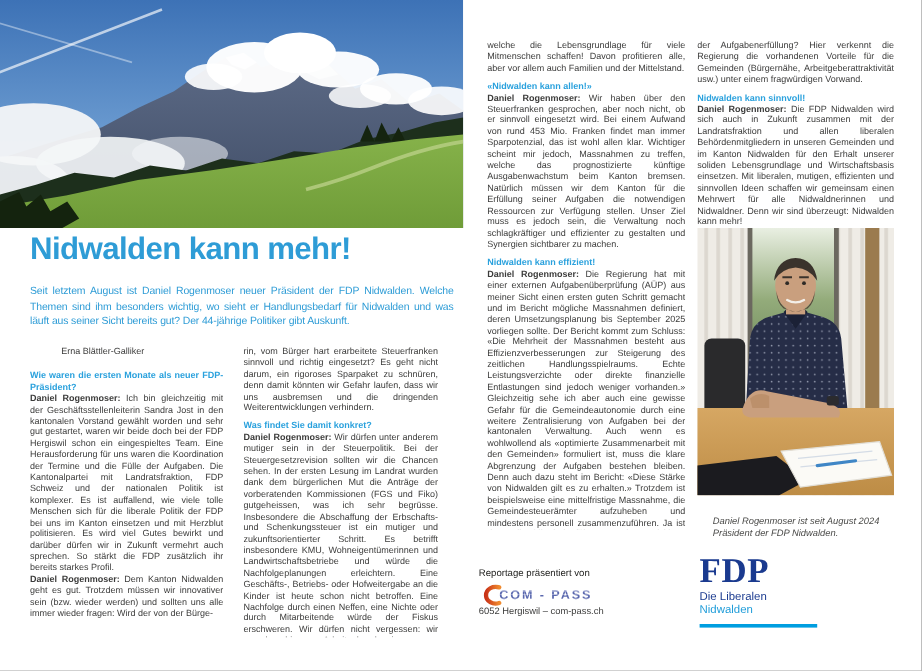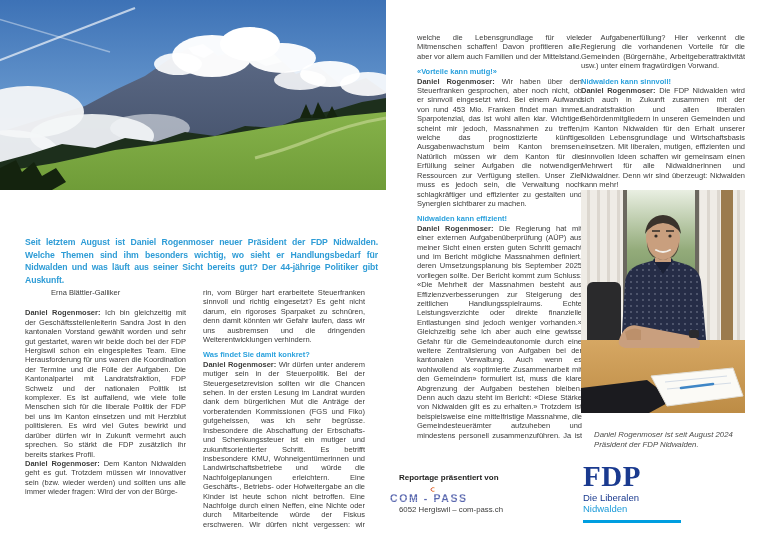--- a/index.html
+++ b/index.html
@@ -5,37 +5,37 @@
   html,body{margin:0;padding:0;background:#888;}
   .page{position:relative;width:768px;height:559px;background:#ffffff;overflow:hidden;
         font-family:"Liberation Sans",sans-serif;color:#3c3c3b;}
   
   .mountain{position:absolute;left:0;top:0;width:386px;height:190px;overflow:hidden;}
   .portrait{position:absolute;left:581px;top:190px;width:164px;height:223px;overflow:hidden;}
   
   .title{position:absolute;left:25px;top:192px;margin:0;font-size:26px;font-weight:bold;
          letter-spacing:-0.5px;color:#2e9cd6;}
   .lead{position:absolute;left:25px;top:236px;width:353px;margin:0;font-size:8.7px;
-        font-weight:bold;line-height:12.6px;letter-spacing:-0.1px;color:#2e9cd6;text-align:justify;}
+        font-weight:normal;line-height:12.6px;letter-spacing:-0.1px;color:#2e9cd6;text-align:justify;}
   
   .col{position:absolute;font-size:7.5px;line-height:9.4px;text-align:justify;overflow:hidden;}
   .c1{left:25px;top:288px;width:161px;height:243px;}
   .c2{left:203px;top:288px;width:162px;height:243px;}
-  .c3{left:417px;top:33px;width:165px;height:408px;}
+  .c3{left:406px;top:33px;width:165px;height:408px;}
   .c4{left:581px;top:33px;width:164px;height:155px;}
   .col p{margin:0;}
   .col h3{margin:6px 0 0 0;font-size:7.5px;line-height:9.4px;font-weight:bold;color:#2aa1dd;}
   .byline{margin:0 0 11px 0 !important;padding-left:26px;}
   .speaker{font-weight:bold;color:#3c3c3b;}
   
   .caption{position:absolute;left:581px;top:417px;width:164px;margin:13px;font-size:7.8px;
            line-height:10.4px;font-style:italic;color:#4b4b49;}
   
-  .presented-by{position:absolute;left:399px;top:473px;margin:0;font-size:8px;font-weight:bold;color:#1d1d1b;text-align:right;}
-  .compass-logo{position:absolute;left:399px;top:487px;height:17px;display:flex;align-items:center;flex-direction:column;}
+  .presented-by{position:absolute;left:399px;top:473px;margin:0;font-size:8px;font-weight:normal;color:#1d1d1b;text-align:right;}
+  .compass-logo{position:absolute;left:399px;top:487px;height:17px;display:flex;align-items:center;}
   .compass-text{font-size:10.5px;font-weight:bold;color:#5a68ae;letter-spacing:1.6px;margin-left:-9px;
                 background:repeating-linear-gradient(to bottom,#5a68ae 0 2px,#8e97c9 2px 3px);
                 -webkit-background-clip:text;background-clip:text;-webkit-text-fill-color:transparent;color:#5a68ae;}
   .compass-address{position:absolute;left:399px;top:505px;margin:0;font-size:7.8px;color:#3c3c3b;}
   
   .fdp{position:absolute;left:583px;top:461px;width:110px;}
   .fdp-acronym{font-family:"Liberation Serif",serif;font-weight:bold;font-size:29px;line-height:30px;
                letter-spacing:0.5px;color:#1a3a8f;}
   .fdp-line1{font-size:9.5px;font-weight:normal;line-height:11px;color:#1a3a8f;margin-top:1px;}
   .fdp-line2{font-size:9.5px;font-weight:normal;line-height:11px;color:#1e9cd9;}
@@ -85,37 +85,39 @@
         <ellipse cx="150" cy="128" rx="40" ry="14" opacity="0.55"></ellipse>
       </g>
       <polygon fill="#1d2f1c" points="0,190 0,162 30,154 62,144 95,148 125,138 155,142 185,132 215,136 245,126 275,128 305,116 335,110 362,102 386,98 386,190"></polygon>
       <polygon fill="#15240f" points="300,118 306,104 312,118 318,102 326,118 332,106 338,118"></polygon>
       <polygon fill="url(#grass)" points="0,190 0,172 55,163 115,150 175,142 235,133 295,123 345,116 386,112 386,190"></polygon>
       <path d="M386,118 C360,122 335,130 310,140 C290,148 270,154 255,158" stroke="#b9cf86" stroke-width="3" fill="none" opacity="0.8"></path>
       <polygon fill="#14230e" points="0,190 0,168 16,160 22,172 34,162 42,176 56,168 66,182 52,190"></polygon>
     </svg>
   </div>
 
+  <h1 class="title">Nidwalden kann mehr!</h1>
   <p class="lead">Seit letztem August ist Daniel Rogenmoser neuer Präsident der FDP Nidwalden. Welche Themen sind ihm besonders wichtig, wo sieht er Handlungsbedarf für Nidwalden und was läuft aus seiner Sicht bereits gut? Der 44-jährige Politiker gibt Auskunft.</p>
 
   <div class="col c1">
     <p class="byline">Erna Blättler-Galliker</p>
+    <h3>Wie waren die ersten Monate als neuer FDP-Präsident?</h3>
     <p><strong class="speaker">Daniel Rogenmoser:</strong> <span>Ich bin gleichzeitig mit der Geschäftsstellenleiterin Sandra Jost in den kantonalen Vorstand gewählt worden und sehr gut gestartet, waren wir beide doch bei der FDP Hergiswil schon ein eingespieltes Team. Eine Herausforderung für uns waren die Koordination der Termine und die Fülle der Aufgaben. Die Kantonalpartei mit Landratsfraktion, FDP Schweiz und der nationalen Politik ist komplexer. Es ist auffallend, wie viele tolle Menschen sich für die liberale Politik der FDP bei uns im Kanton einsetzen und mit Herzblut politisieren. Es wird viel Gutes bewirkt und darüber dürfen wir in Zukunft vermehrt auch sprechen. So stärkt die FDP zusätzlich ihr bereits starkes Profil.</span></p>
     <p><strong class="speaker">Daniel Rogenmoser:</strong> <span>Dem Kanton Nidwalden geht es gut. Trotzdem müssen wir innovativer sein (bzw. wieder werden) und sollten uns alle immer wieder fragen: Wird der von der Bürge-</span></p>
   </div>
 
   <div class="col c2">
     <p>rin, vom Bürger hart erarbeitete Steuerfranken sinnvoll und richtig eingesetzt? Es geht nicht darum, ein rigoroses Sparpaket zu schnüren, denn damit könnten wir Gefahr laufen, dass wir uns ausbremsen und die dringenden Weiterentwicklungen verhindern.</p>
     <h3>Was findet Sie damit konkret?</h3>
     <p><strong class="speaker">Daniel Rogenmoser:</strong> <span>Wir dürfen unter anderem mutiger sein in der Steuerpolitik. Bei der Steuergesetzrevision sollten wir die Chancen sehen. In der ersten Lesung im Landrat wurden dank dem bürgerlichen Mut die Anträge der vorberatenden Kommissionen (FGS und Fiko) gutgeheissen, was ich sehr begrüsse. Insbesondere die Abschaffung der Erbschafts- und Schenkungssteuer ist ein mutiger und zukunftsorientierter Schritt. Es betrifft insbesondere KMU, Wohneigentümerinnen und Landwirtschaftsbetriebe und würde die Nachfolgeplanungen erleichtern. Eine Geschäfts-, Betriebs- oder Hofweitergabe an die Kinder ist heute schon nicht betroffen. Eine Nachfolge durch einen Neffen, eine Nichte oder durch Mitarbeitende würde der Fiskus erschweren. Wir dürfen nicht vergessen: wir sprechen hier von Arbeitgebenden in unserem Kanton,</span></p>
   </div>
 
   <div class="col c3">
     <p>welche die Lebensgrundlage für viele Mitmenschen schaffen! Davon profitieren alle, aber vor allem auch Familien und der Mittelstand.</p>
-    <h3>«Vorteile kann mutig!»</h3>
+    <h3>«Nidwalden kann allen!»</h3>
     <p><strong class="speaker">Daniel Rogenmoser:</strong> <span>Wir haben über den Steuerfranken gesprochen, aber noch nicht, ob er sinnvoll eingesetzt wird. Bei einem Aufwand von rund 453 Mio. Franken findet man immer Sparpotenzial, das ist wohl allen klar. Wichtiger scheint mir jedoch, Massnahmen zu treffen, welche das prognostizierte künftige Ausgabenwachstum beim Kanton bremsen. Natürlich müssen wir dem Kanton für die Erfüllung seiner Aufgaben die notwendigen Ressourcen zur Verfügung stellen. Unser Ziel muss es jedoch sein, die Verwaltung noch schlagkräftiger und effizienter zu gestalten und Synergien sichtbarer zu machen.</span></p>
     <h3>Nidwalden kann effizient!</h3>
     <p><strong class="speaker">Daniel Rogenmoser:</strong> <span>Die Regierung hat mit einer externen Aufgabenüberprüfung (AÜP) aus meiner Sicht einen ersten guten Schritt gemacht und im Bericht mögliche Massnahmen definiert, deren Umsetzungsplanung bis September 2025 vorliegen sollte. Der Bericht kommt zum Schluss: «Die Mehrheit der Massnahmen besteht aus Effizienzverbesserungen zur Steigerung des zeitlichen Handlungsspielraums. Echte Leistungsverzichte oder direkte finanzielle Entlastungen sind jedoch weniger vorhanden.» Gleichzeitig sehe ich aber auch eine gewisse Gefahr für die Gemeindeautonomie durch eine weitere Zentralisierung von Aufgaben bei der kantonalen Verwaltung. Auch wenn es wohlwollend als «optimierte Zusammenarbeit mit den Gemeinden» formuliert ist, muss die klare Abgrenzung der Aufgaben bestehen bleiben. Denn auch dazu steht im Bericht: «Diese Stärke von Nidwalden gilt es zu erhalten.» Trotzdem ist beispielsweise eine mittelfristige Massnahme, die Gemeindesteuerämter aufzuheben und mindestens personell zusammenzuführen. Ja ist denn die Mitarbeiterführung und -entwicklung wirklich der ausschlaggebende Punkt bei</span></p>
   </div>
 
   <div class="col c4">
     <p>der Aufgabenerfüllung? Hier verkennt die Regierung die vorhandenen Vorteile für die Gemeinden (Bürgernähe, Arbeitgeberattraktivität usw.) unter einem fragwürdigen Vorwand.</p>
     <h3>Nidwalden kann sinnvoll!</h3>
     <p><strong class="speaker">Daniel Rogenmoser:</strong> <span>Die FDP Nidwalden wird sich auch in Zukunft zusammen mit der Landratsfraktion und allen liberalen Behördenmitgliedern in unseren Gemeinden und im Kanton Nidwalden für den Erhalt unserer soliden Lebensgrundlage und Wirtschaftsbasis einsetzen. Mit liberalen, mutigen, effizienten und sinnvollen Ideen schaffen wir gemeinsam einen Mehrwert für alle Nidwaldnerinnen und Nidwaldner. Denn wir sind überzeugt: Nidwalden kann mehr!</span></p>
   </div>

